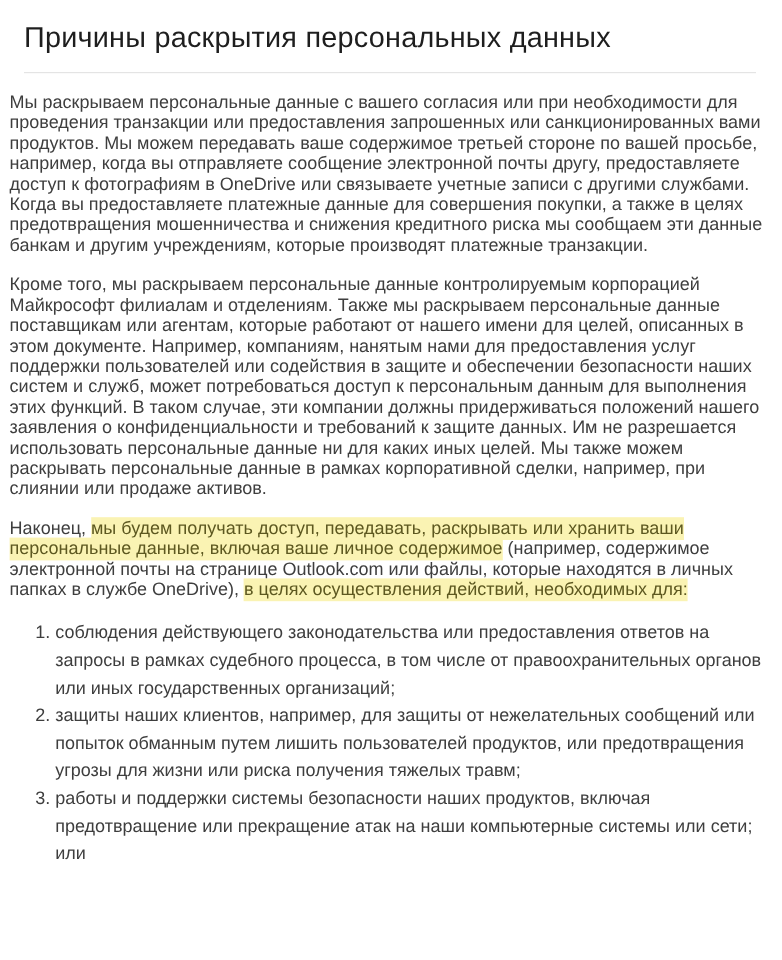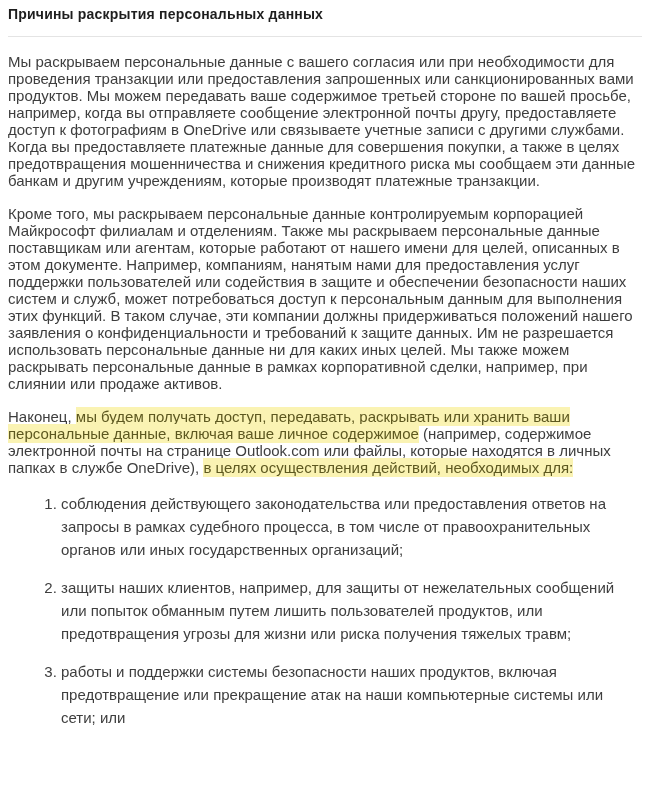--- a/index.html
+++ b/index.html
@@ -17,41 +17,41 @@
   }
   body {
     width: 652px;
     font-family: "Liberation Sans", "DejaVu Sans", sans-serif;
     color: var(--body-text);
   }
   .page {
     padding: 0 10px 20px 8px;
   }
   h1.page-title {
-    margin: 0;
+    margin: 12px;
     padding: 6px 0 14px 0;
-    font-size: 14px;
-    font-weight: 700;
+    font-size: 24px;
+    font-weight: 400;
     letter-spacing: 0.2px;
     color: var(--title-text);
     border-bottom: 1px solid var(--divider);
   }
   p.body-paragraph {
     margin: 16px 0 0 0;
     font-size: 15px;
     line-height: 17px;
   }
   ol.reasons-list {
     margin: 16px 0 0 0;
     padding: 0 0 0 38px;
     font-size: 15px;
     line-height: 23px;
   }
   ol.reasons-list li {
-    margin: 15px;
+    margin: 0;
     padding: 0;
   }
   .hl {
     background: var(--hl-bg);
     color: var(--hl-text);
     padding: 1px 0;
     margin-top: 47px;
   }
 </style>
 </head>

